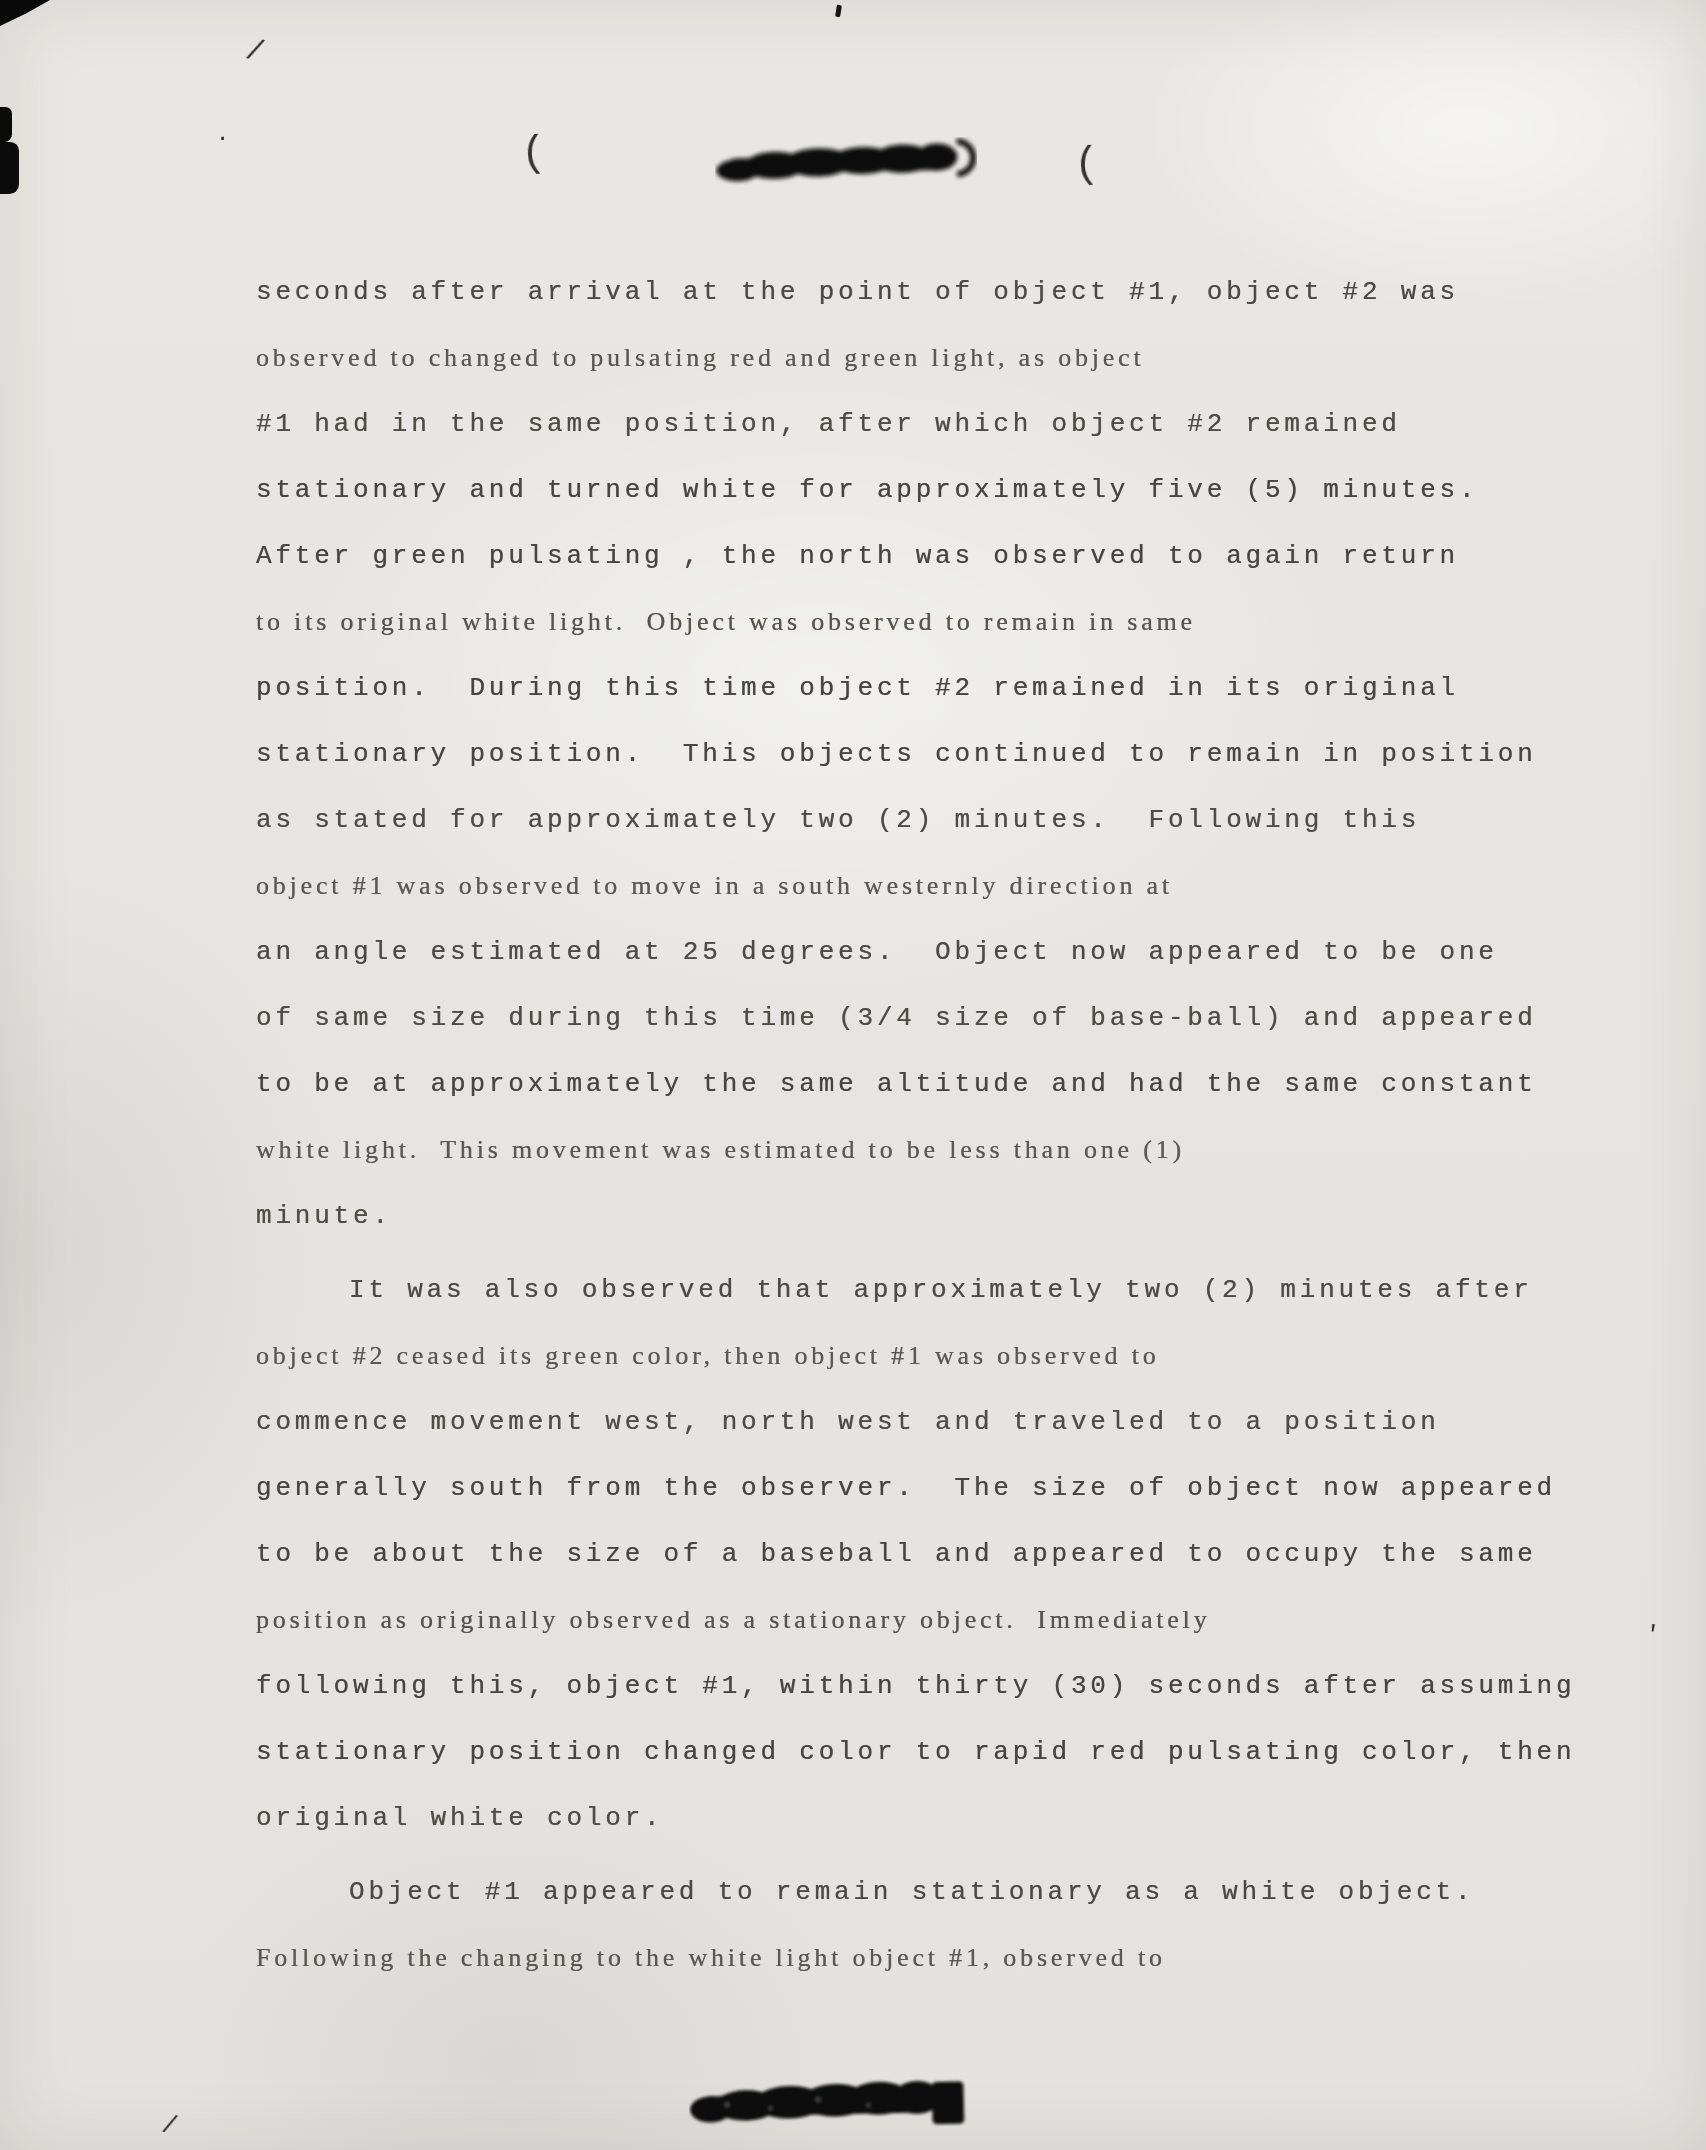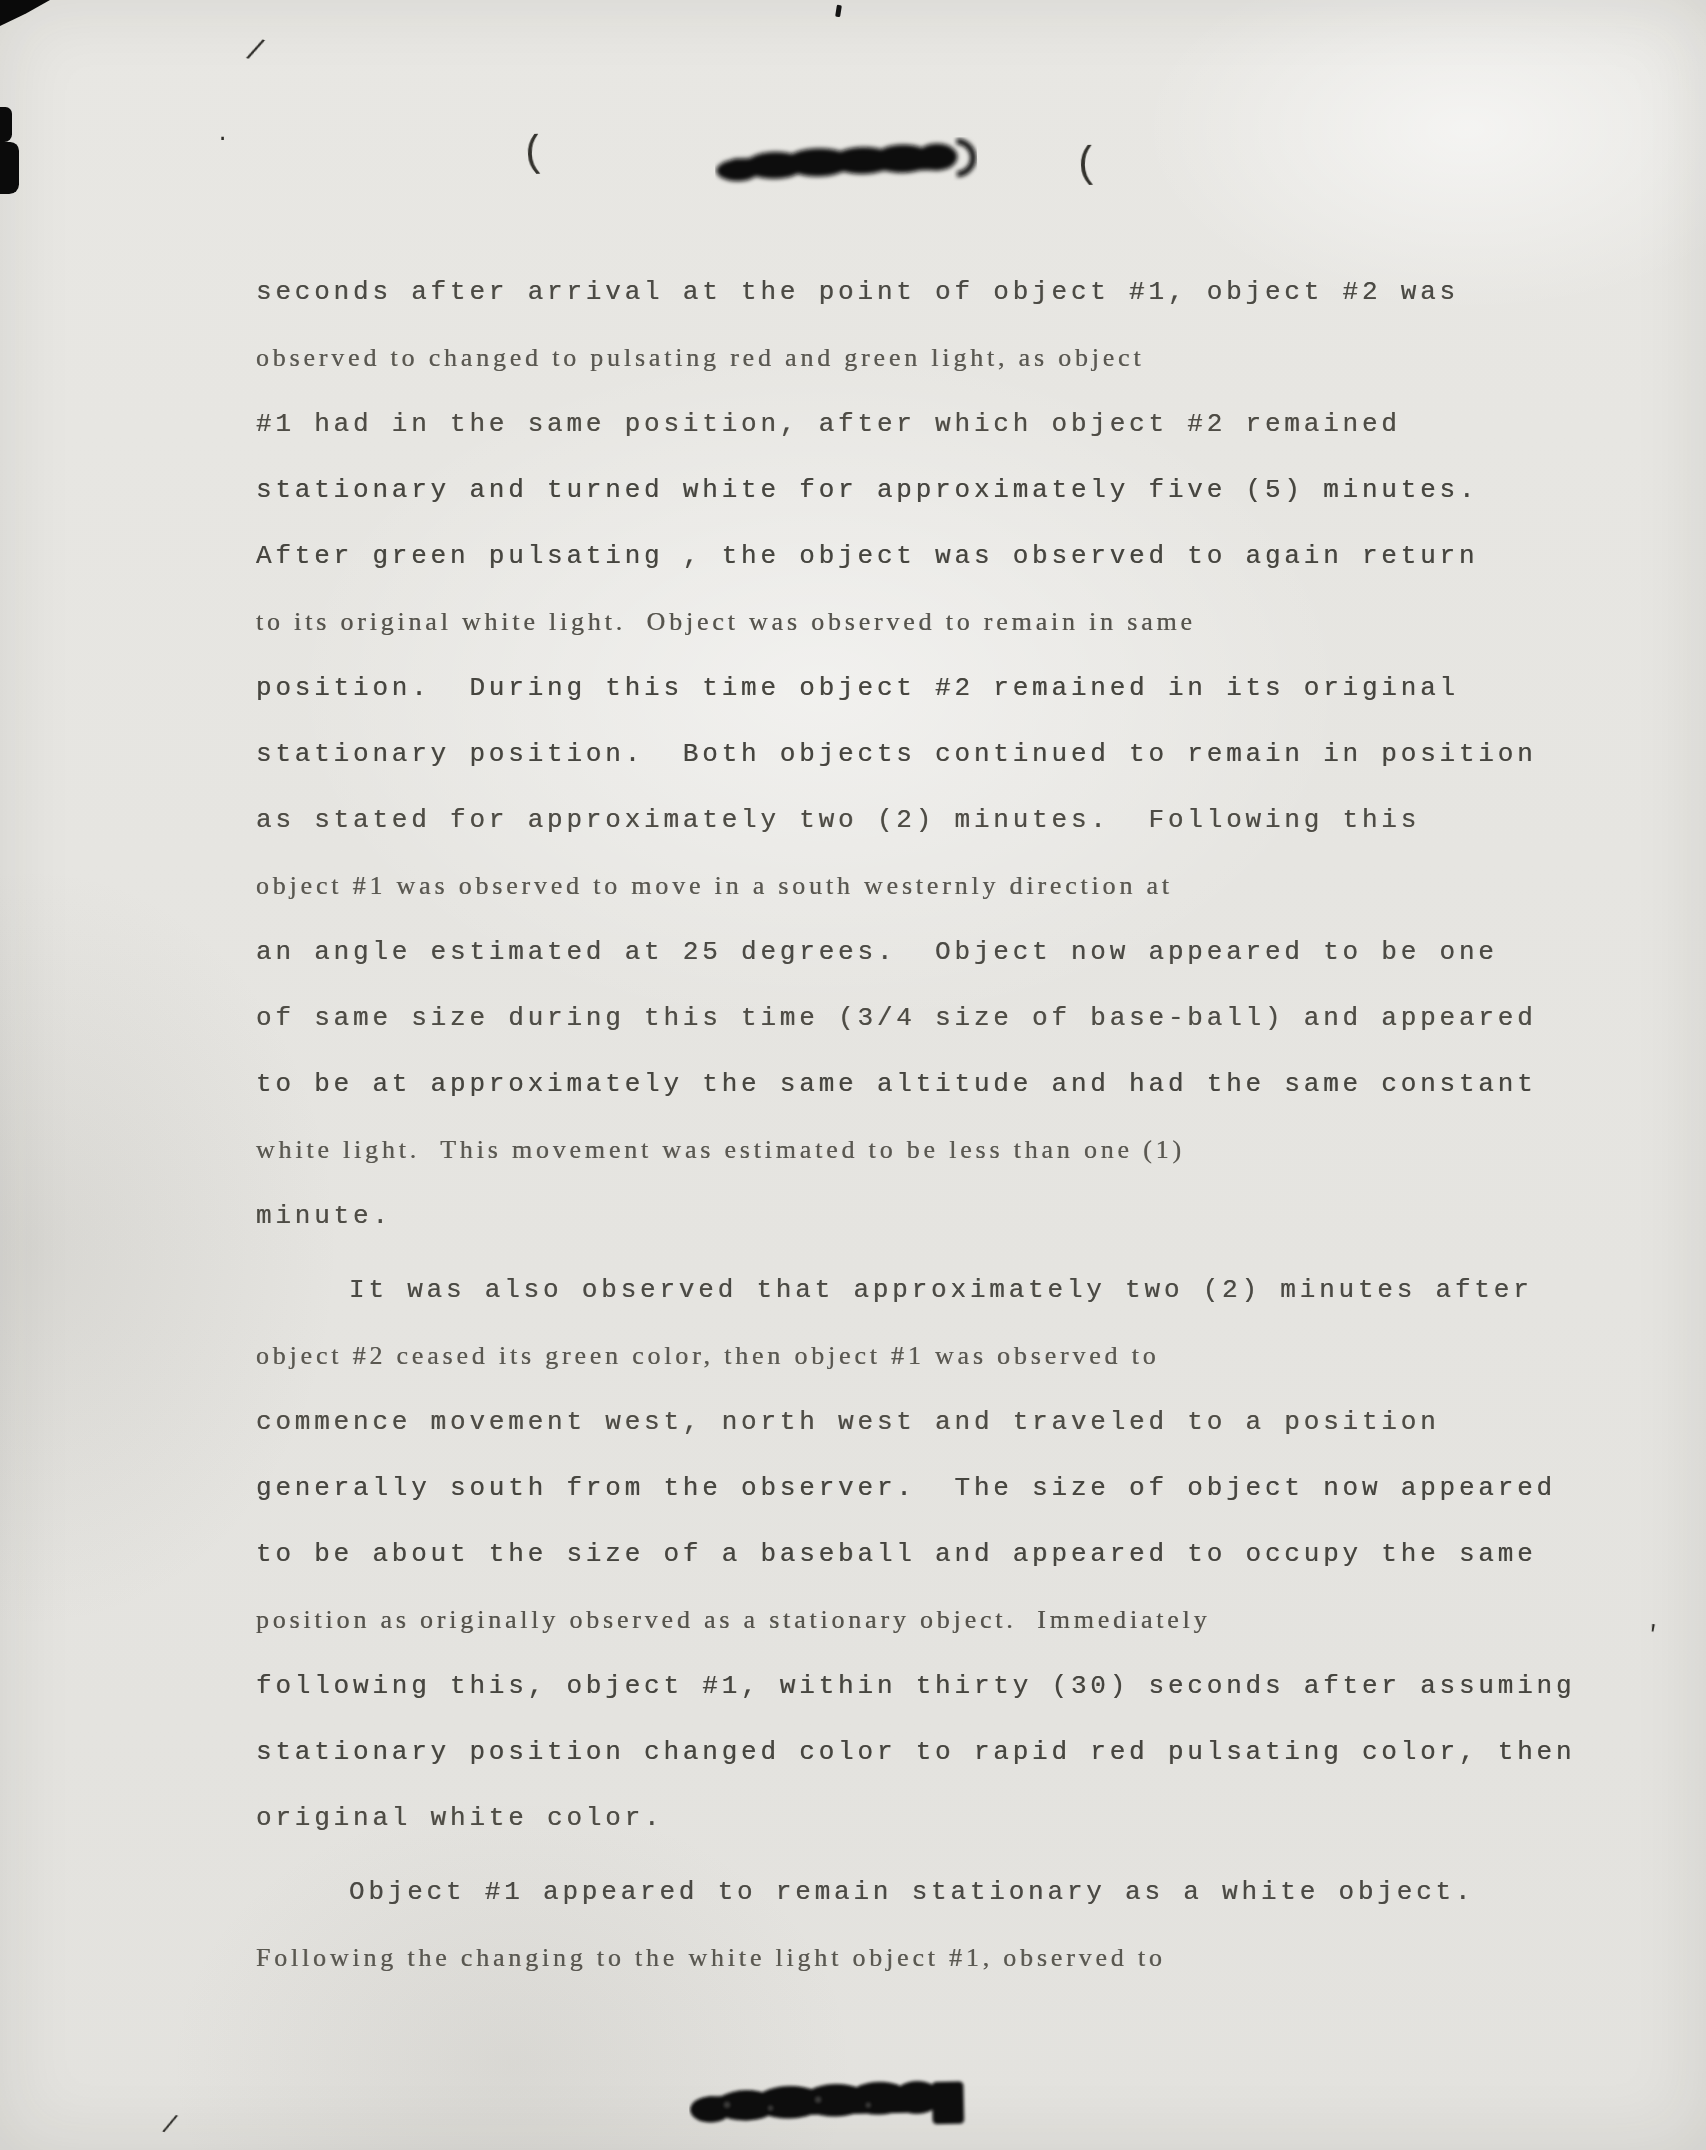--- a/index.html
+++ b/index.html
@@ -99,24 +99,24 @@
   </div>
 
   <span class="paren right">(</span>
 
   <div class="text-block" id="body-text">
       <div class="paragraph">
         <div class="line">seconds after arrival at the point of object #1, object #2 was</div>
         <div class="line">observed to changed to pulsating red and green light, as object</div>
         <div class="line">#1 had in the same position, after which object #2 remained</div>
         <div class="line">stationary and turned white for approximately five (5) minutes.</div>
-        <div class="line">After green pulsating , the object was observed to again return</div>
+        <div class="line">After green pulsating , the north was observed to again return</div>
         <div class="line">to its original white light.  Object was observed to remain in same</div>
         <div class="line">position.  During this time object #2 remained in its original</div>
-        <div class="line">stationary position.  Both objects continued to remain in position</div>
+        <div class="line">stationary position.  This objects continued to remain in position</div>
         <div class="line">as stated for approximately two (2) minutes.  Following this</div>
         <div class="line">object #1 was observed to move in a south westernly direction at</div>
         <div class="line">an angle estimated at 25 degrees.  Object now appeared to be one</div>
         <div class="line">of same size during this time (3/4 size of base-ball) and appeared</div>
         <div class="line">to be at approximately the same altitude and had the same constant</div>
         <div class="line">white light.  This movement was estimated to be less than one (1)</div>
         <div class="line">minute.</div>
       </div>
       <div class="paragraph">
         <div class="line indent">It was also observed that approximately two (2) minutes after</div>

